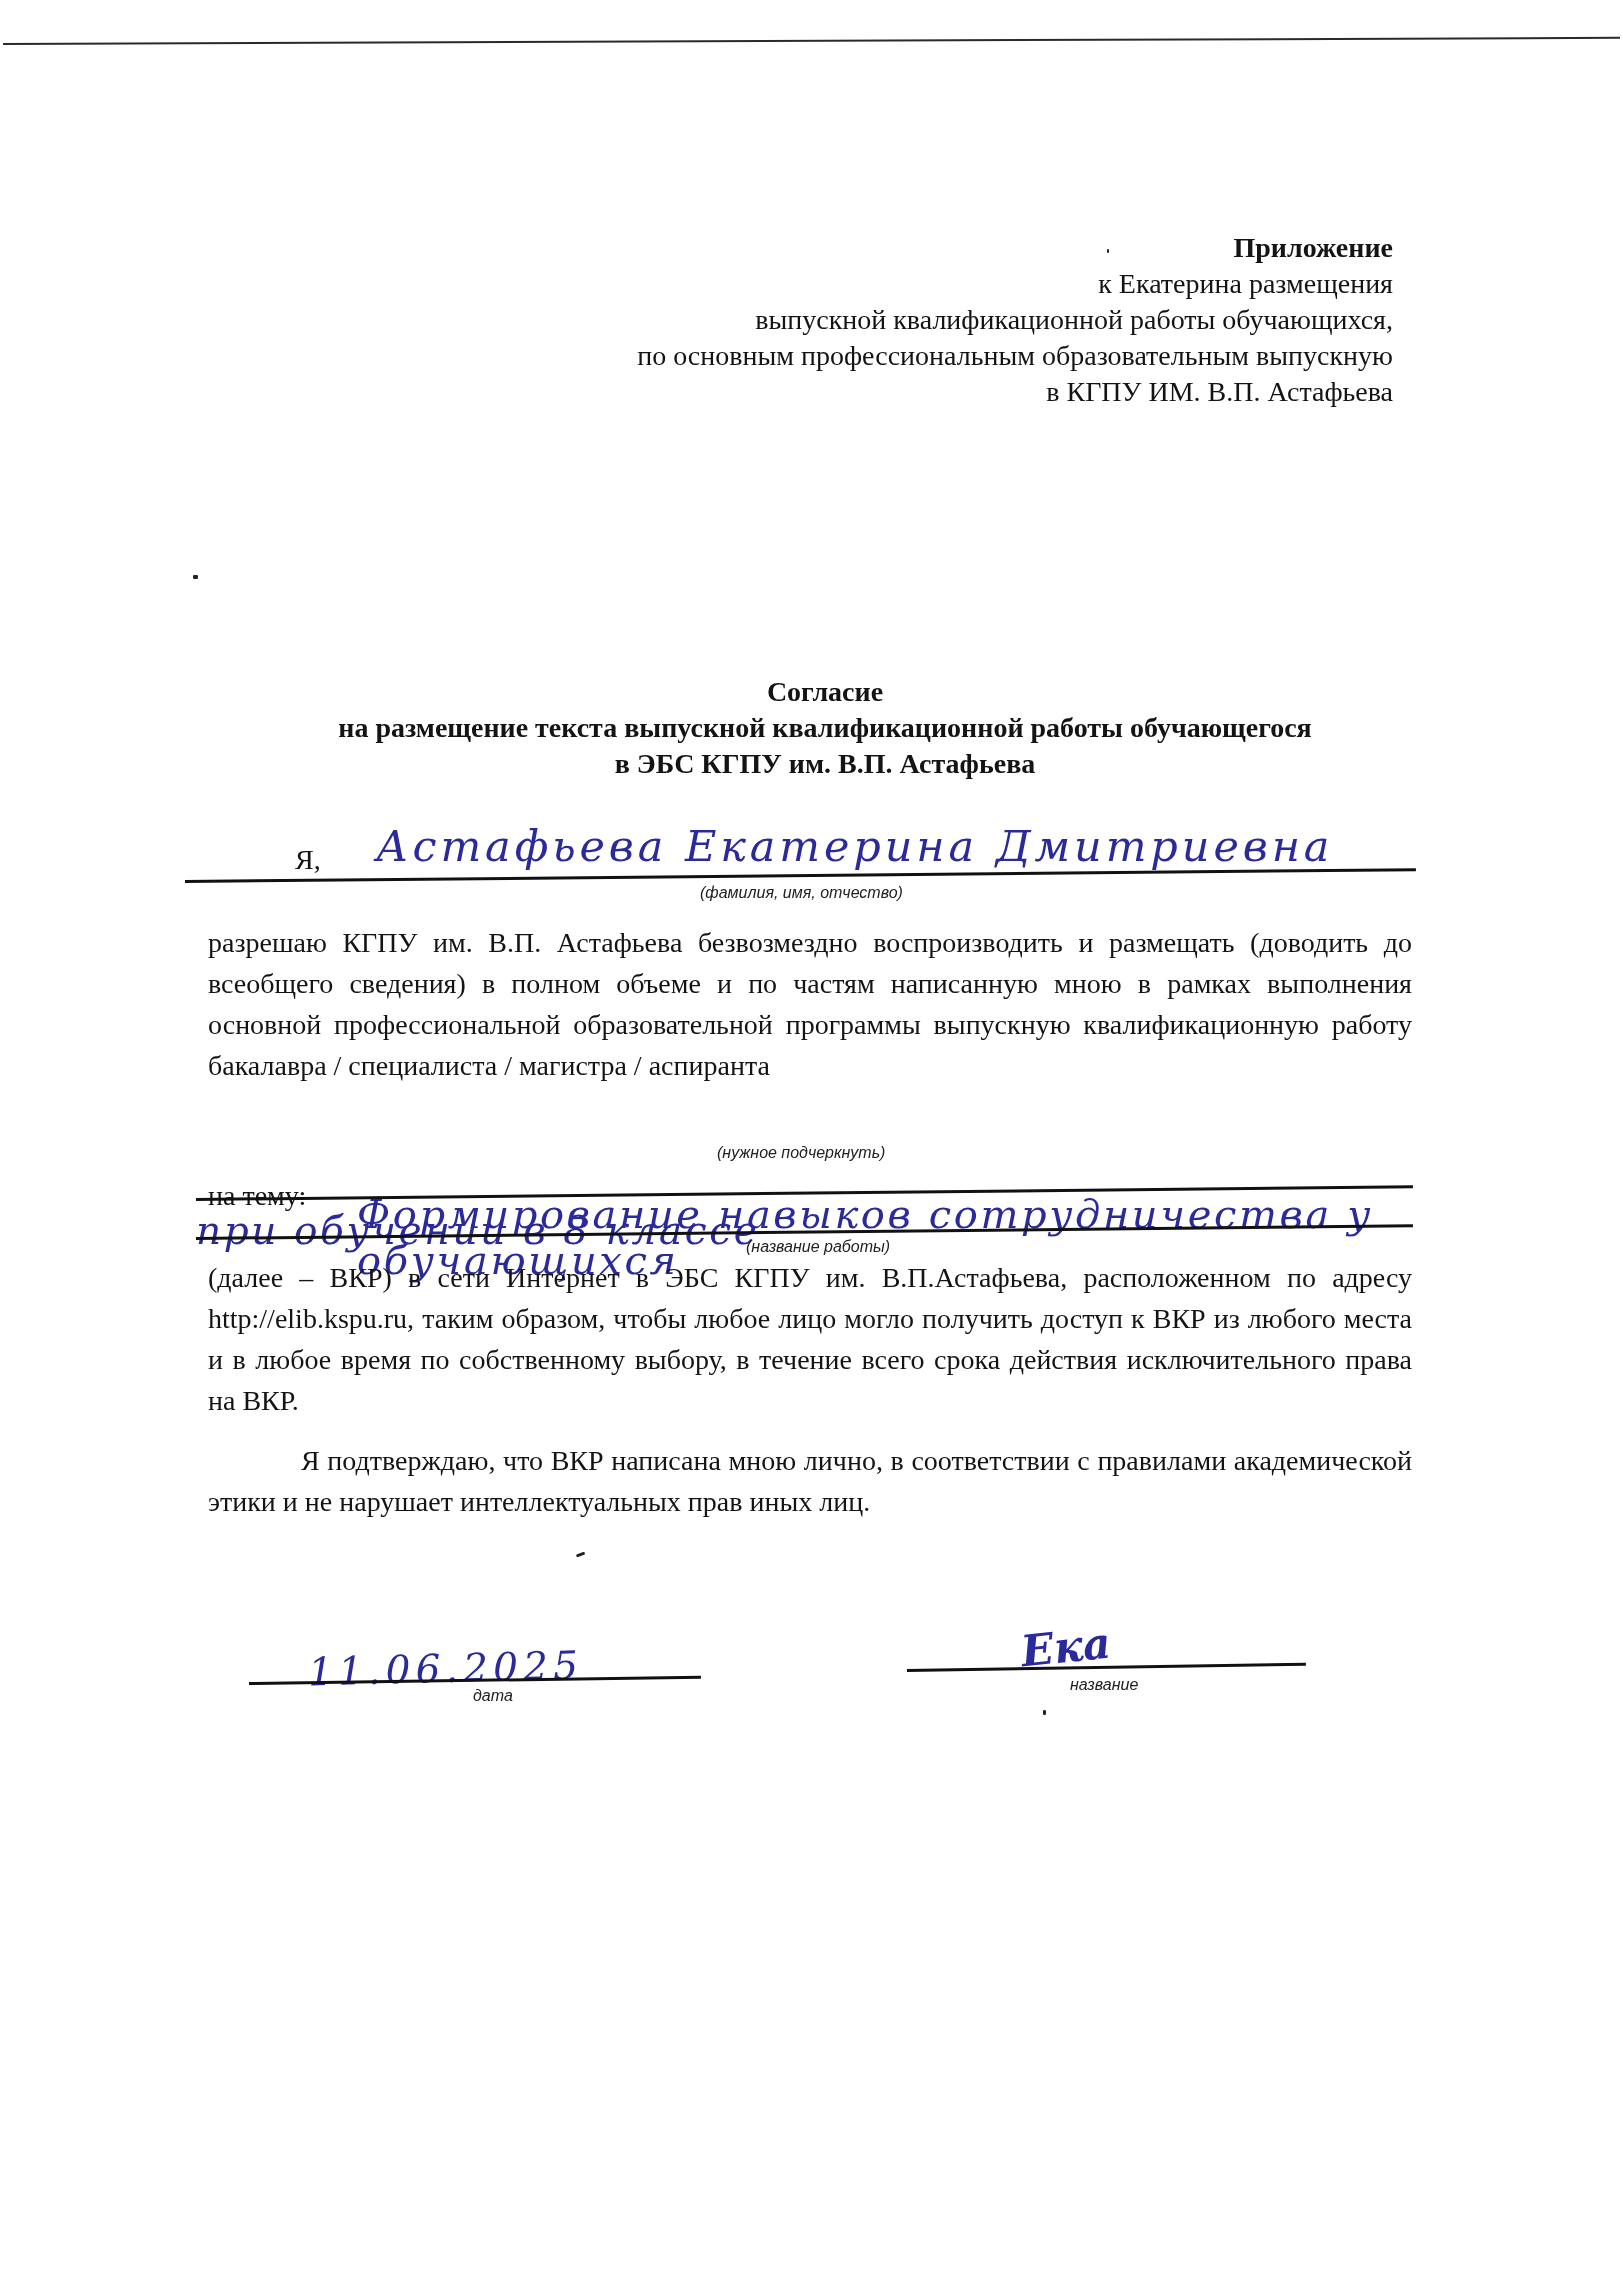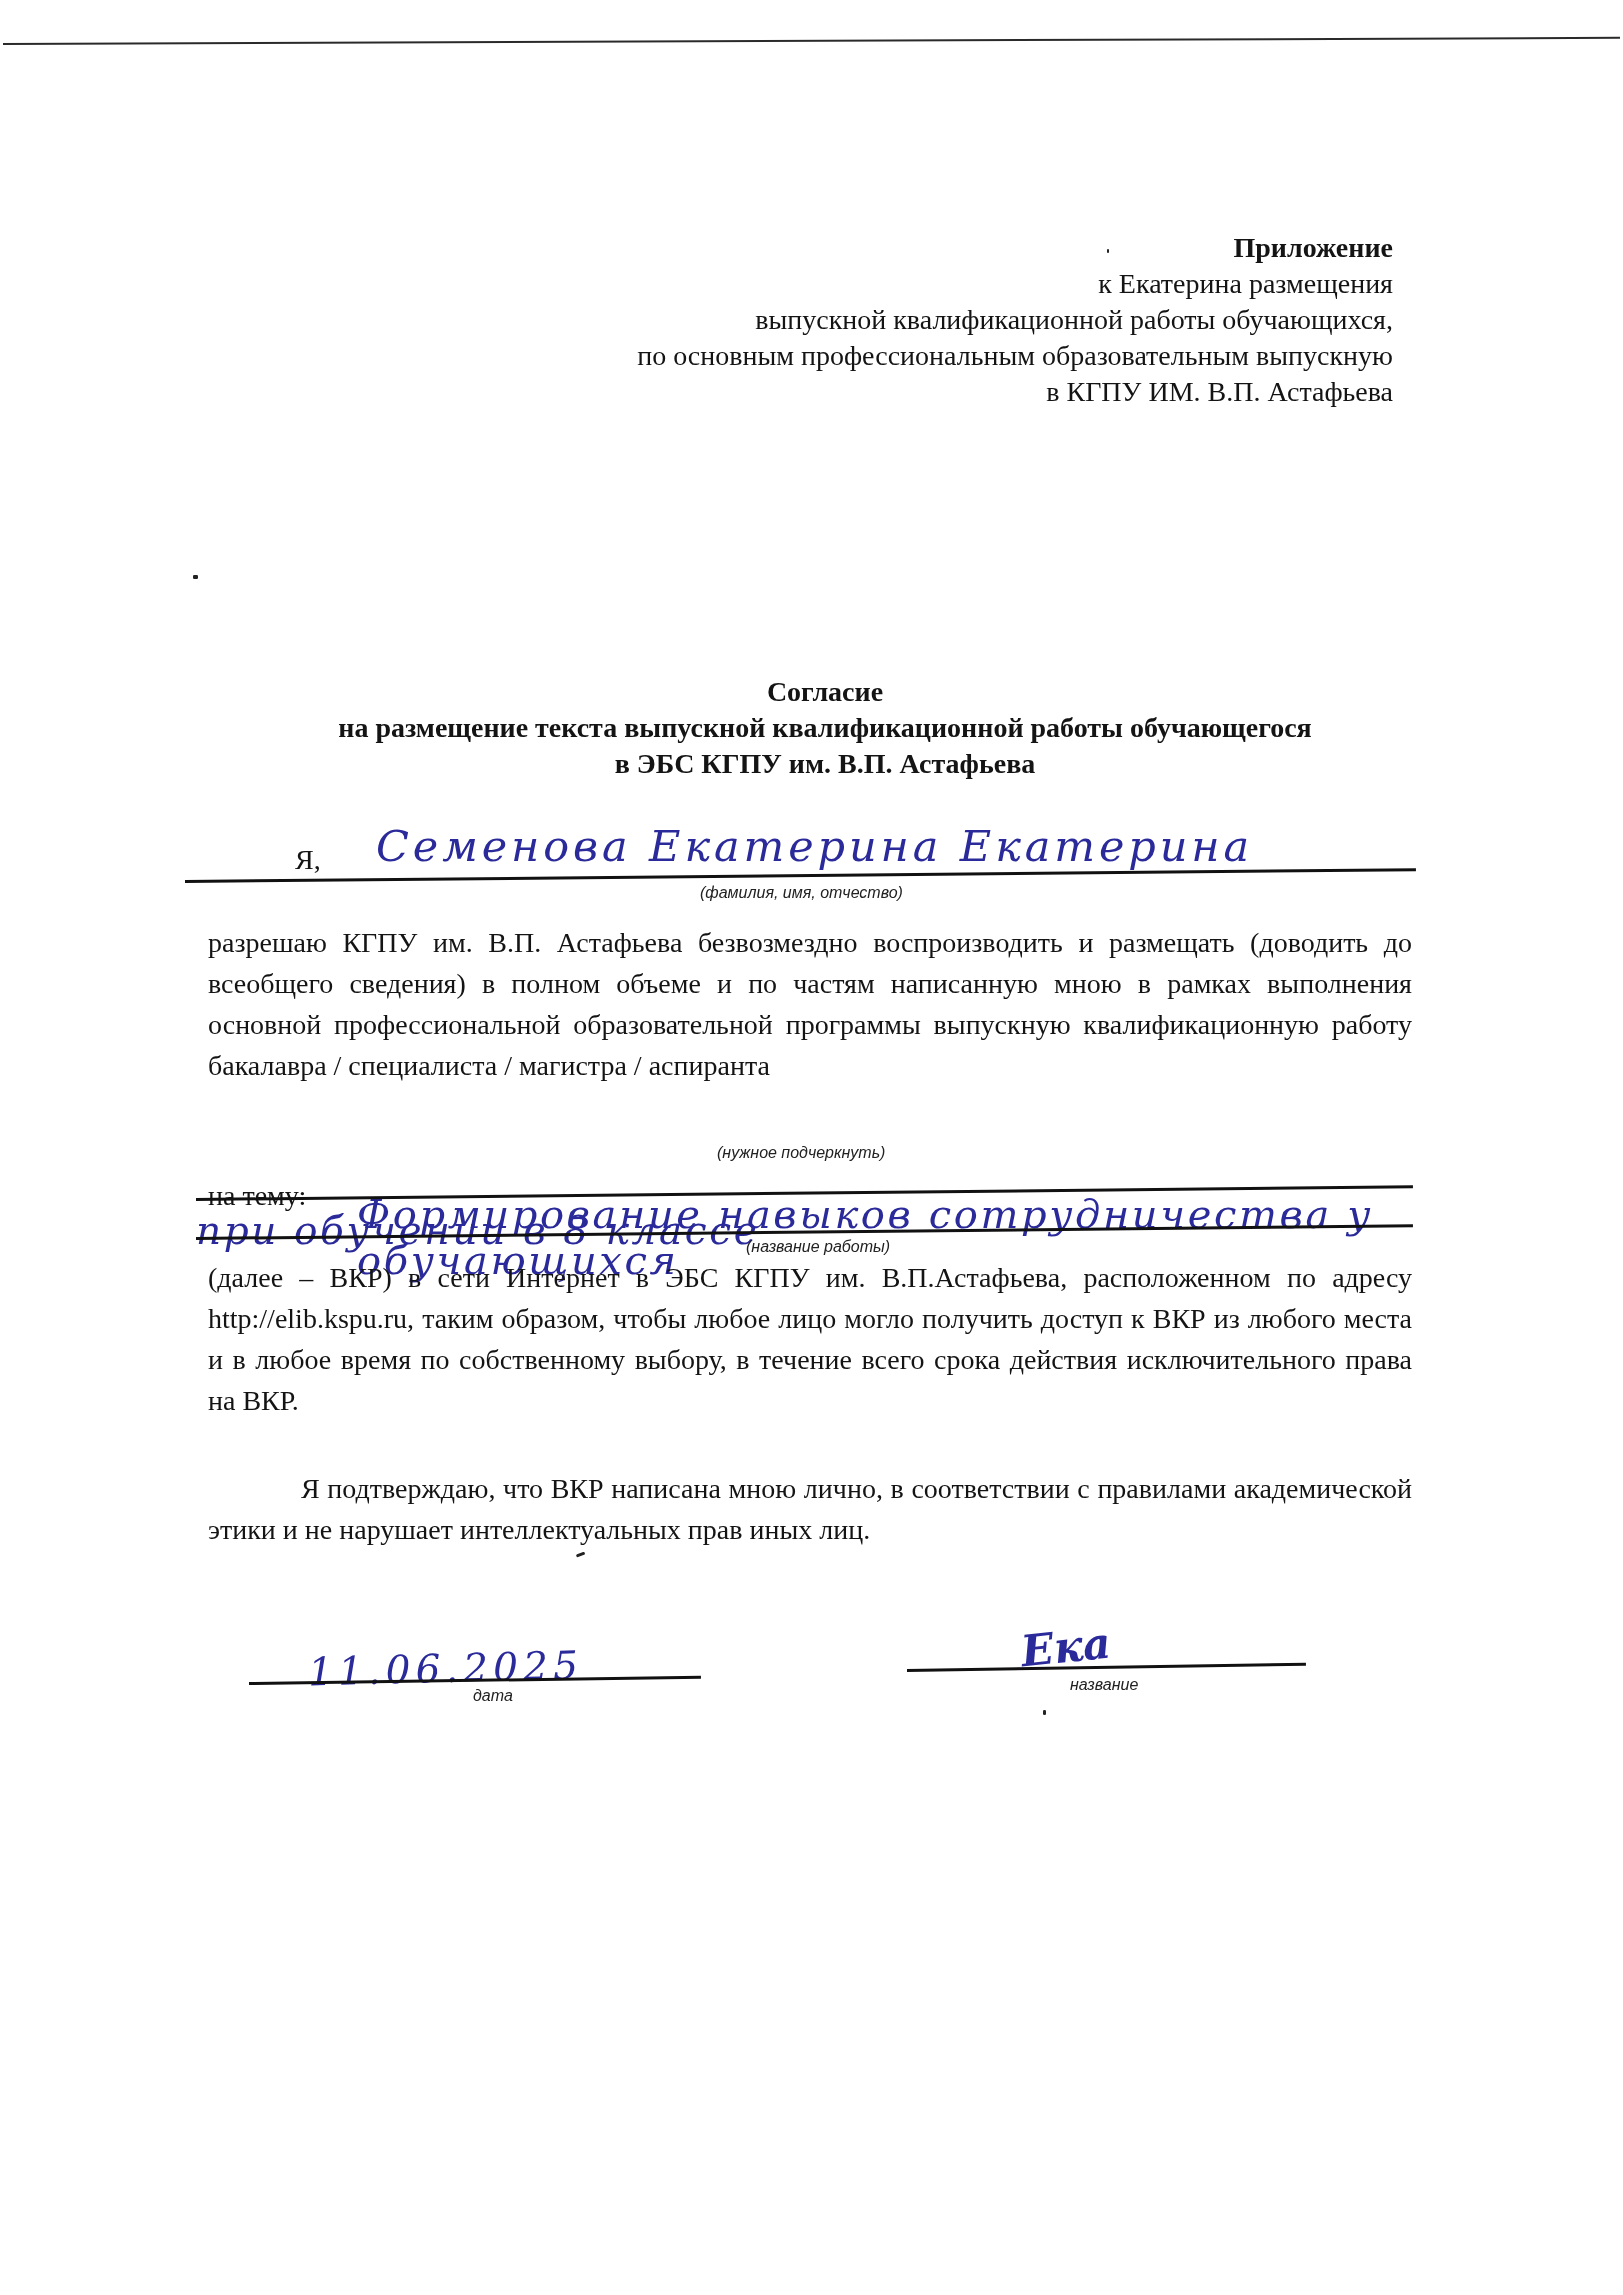--- a/index.html
+++ b/index.html
@@ -21,21 +21,21 @@
   .title-block {
     left: 236px; width: 1178px; top: 674px; text-align: center;
     font-size: 28px; line-height: 36px; font-weight: bold;
   }
   .hand { color: #2a2a9a; font-family: "DejaVu Serif", serif; font-style: italic; }
   .line { position: absolute; height: 2.6px; background: #111; }
   .caption { position: absolute; font-style: italic; font-size: 16px; font-family: "Liberation Sans", sans-serif; color: #222; }
   .body-text { font-size: 28px; line-height: 41px; }
   .para1 { left: 208px; top: 922px; width: 1204px; text-align: justify; text-align-last: left; }
   .para2 { left: 208px; top: 1257px; width: 1204px; text-align: justify; text-align-last: left; }
-  .para3 { left: 208px; top: 1440px; width: 1204px; text-align: justify; text-align-last: left; text-indent: 93px; margin-top: 28px; }
+  .para3 { left: 208px; top: 1440px; width: 1204px; text-align: justify; text-align-last: left; text-indent: 93px; }
   .speck { position: absolute; background: #222; border-radius: 1.3px; }
 </style>
 </head>
 <body>
 
 <div class="scan-edge"></div>
 
 <div class="abs appendix">
   <div class="ttl">Приложение</div>
   <div>к Екатерина  размещения</div>
@@ -44,21 +44,21 @@
   <div>в КГПУ ИМ. В.П. Астафьева</div>
 </div>
 
 <div class="abs title-block">
   <div>Согласие</div>
   <div>на размещение текста выпускной квалификационной работы обучающегося</div>
   <div>в ЭБС КГПУ им. В.П. Астафьева</div>
 </div>
 
 <div class="abs body-text" style="left:295px; top:839px;">Я,</div>
-<div class="abs hand" style="left:376px; top:821px; font-size:43px; letter-spacing:3.9px;">Семенова Екатерина Екатерина</div>
+<div class="abs hand" style="left:376px; top:821px; font-size:43px; letter-spacing:3.9px;">Астафьева Екатерина Дмитриевна</div>
 <div class="line" style="left:185px; top:880px; width:1231px; transform:rotate(-0.55deg); transform-origin:left center;"></div>
 <div class="caption" style="left:700px; top:884px;">(фамилия, имя, отчество)</div>
 
 <div class="abs body-text para1">разрешаю КГПУ им. В.П. Астафьева безвозмездно воспроизводить и размещать (доводить до всеобщего сведения) в полном объеме и по частям написанную мною в рамках выполнения основной профессиональной образовательной программы выпускную квалификационную работу бакалавра / специалиста / магистра / аспиранта</div>
 <div class="caption" style="left:717px; top:1144px;">(нужное подчеркнуть)</div>
 
 <div class="abs body-text" style="left:208px; top:1175px;">на тему:</div>
 <div class="abs hand" style="left:357px; top:1191px; font-size:40px; letter-spacing:2.6px;">Формирование навыков сотрудничества у обучающихся</div>
 <div class="line" style="left:196px; top:1198px; width:1217px; transform:rotate(-0.6deg); transform-origin:left center;"></div>
 <div class="abs hand" style="left:196px; top:1208px; font-size:39px; letter-spacing:2.6px;">при обучении в 8 классе</div>

